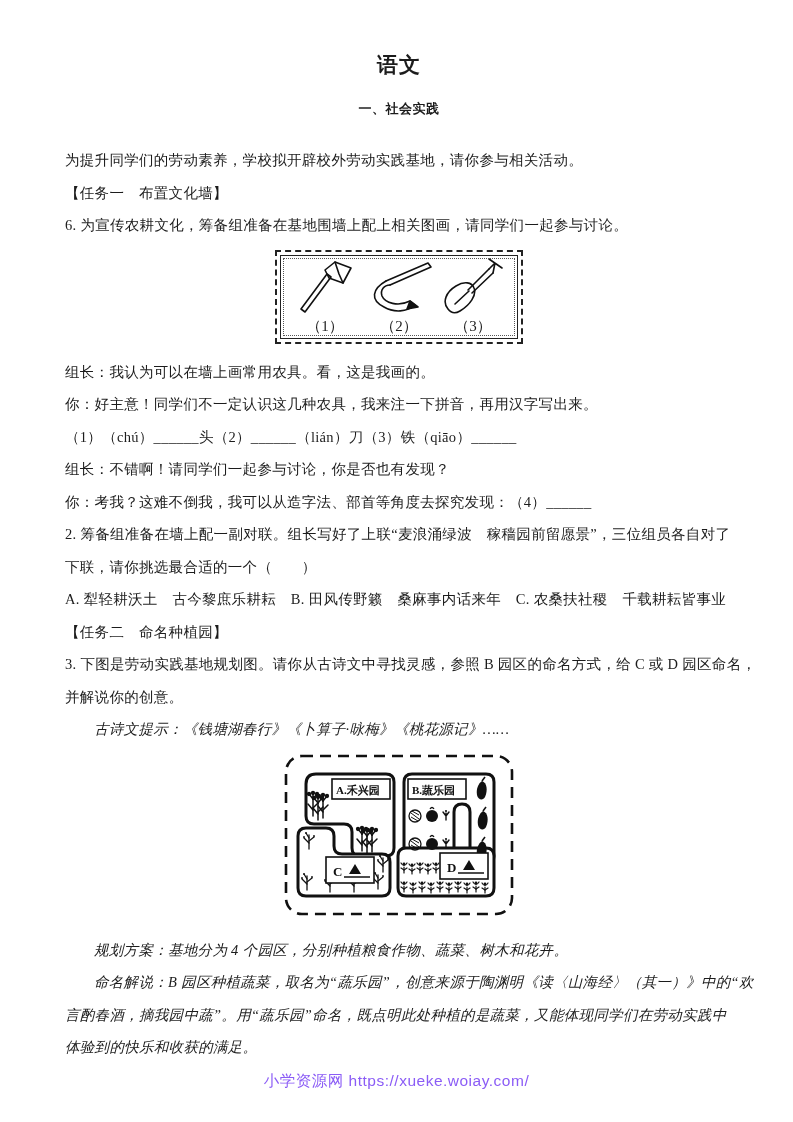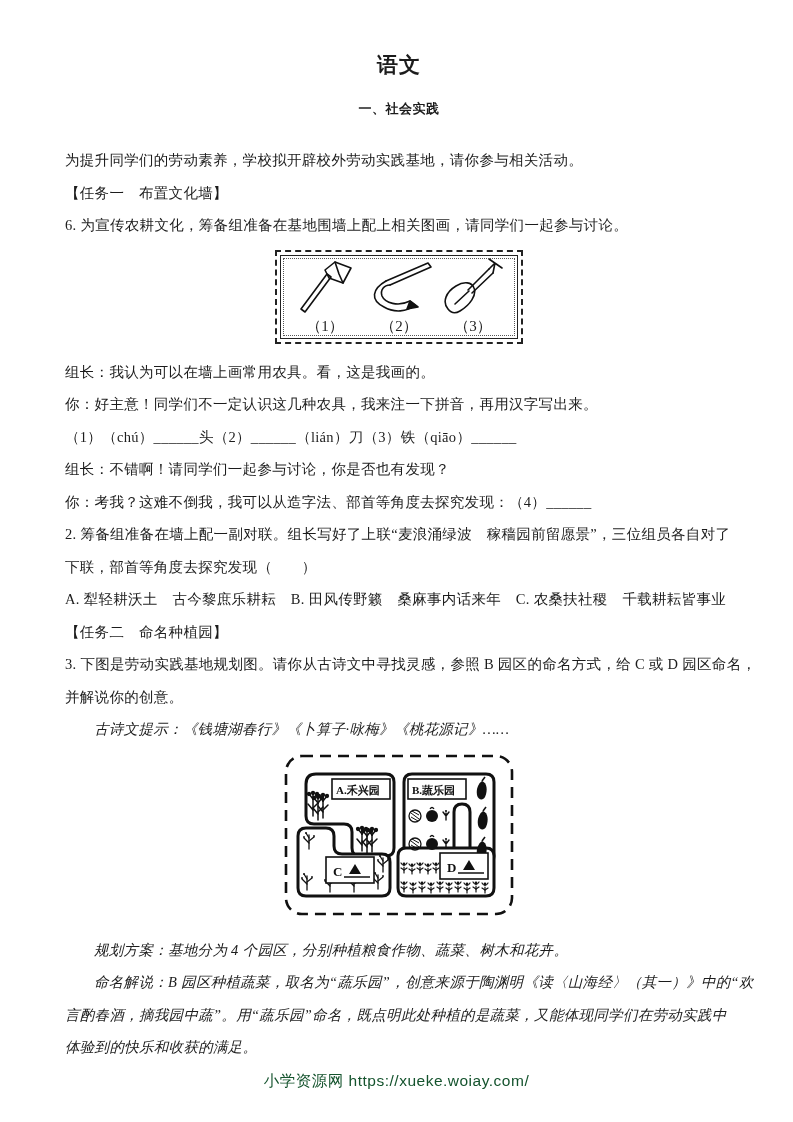--- a/index.html
+++ b/index.html
@@ -41,21 +41,21 @@
     padding:8px 12px 2px 12px; height:84px;
   }
   .tool { display:flex; flex-direction:column; align-items:center; }
   .tool-label { font-size:15px; line-height:20px; margin-top:1px; }
 
   
   .map-fig { width:234px; margin:6px auto 0 auto; }
 
   .footer {
     position:absolute; left:0; right:0; bottom:30px;
-    text-align:center; color:#14532d;
+    text-align:center; color:#8b5cf6;
     font-family:"Liberation Sans","DejaVu Sans",sans-serif;
     font-size:15.5px; letter-spacing:0.5px;
   }
 </style>
 </head>
 <body>
 
 <div class="page">
 
   <h1 class="title">语文</h1>
@@ -101,21 +101,21 @@
     </div>
   </div>
 
   <p class="line after-fig">组长：我认为可以在墙上画常用农具。看，这是我画的。</p>
   <p class="line">你：好主意！同学们不一定认识这几种农具，我来注一下拼音，再用汉字写出来。</p>
   <p class="line">（1）（chú）______头（2）______（lián）刀（3）铁（qiāo）______</p>
   <p class="line">组长：不错啊！请同学们一起参与讨论，你是否也有发现？</p>
   <p class="line">你：考我？这难不倒我，我可以从造字法、部首等角度去探究发现：（4）______</p>
 
   <p class="line">2. 筹备组准备在墙上配一副对联。组长写好了上联“麦浪涌绿波　稼穑园前留愿景”，三位组员各自对了</p>
-  <p class="line">下联，部首等角度去探究发现（　　）</p>
+  <p class="line">下联，请你挑选最合适的一个（　　）</p>
   <p class="line">A. 犁轻耕沃土　古今黎庶乐耕耘　B. 田风传野籁　桑麻事内话来年　C. 农桑扶社稷　千载耕耘皆事业</p>
 
   <p class="line">【任务二　命名种植园】</p>
   <p class="line">3. 下图是劳动实践基地规划图。请你从古诗文中寻找灵感，参照 B 园区的命名方式，给 C 或 D 园区命名，</p>
   <p class="line">并解说你的创意。</p>
   <p class="line indent kai">古诗文提示：《钱塘湖春行》《卜算子·咏梅》《桃花源记》……</p>
 
   <div class="map-fig">
     <svg width="234" height="166" viewBox="0 0 234 166">
       <defs>

